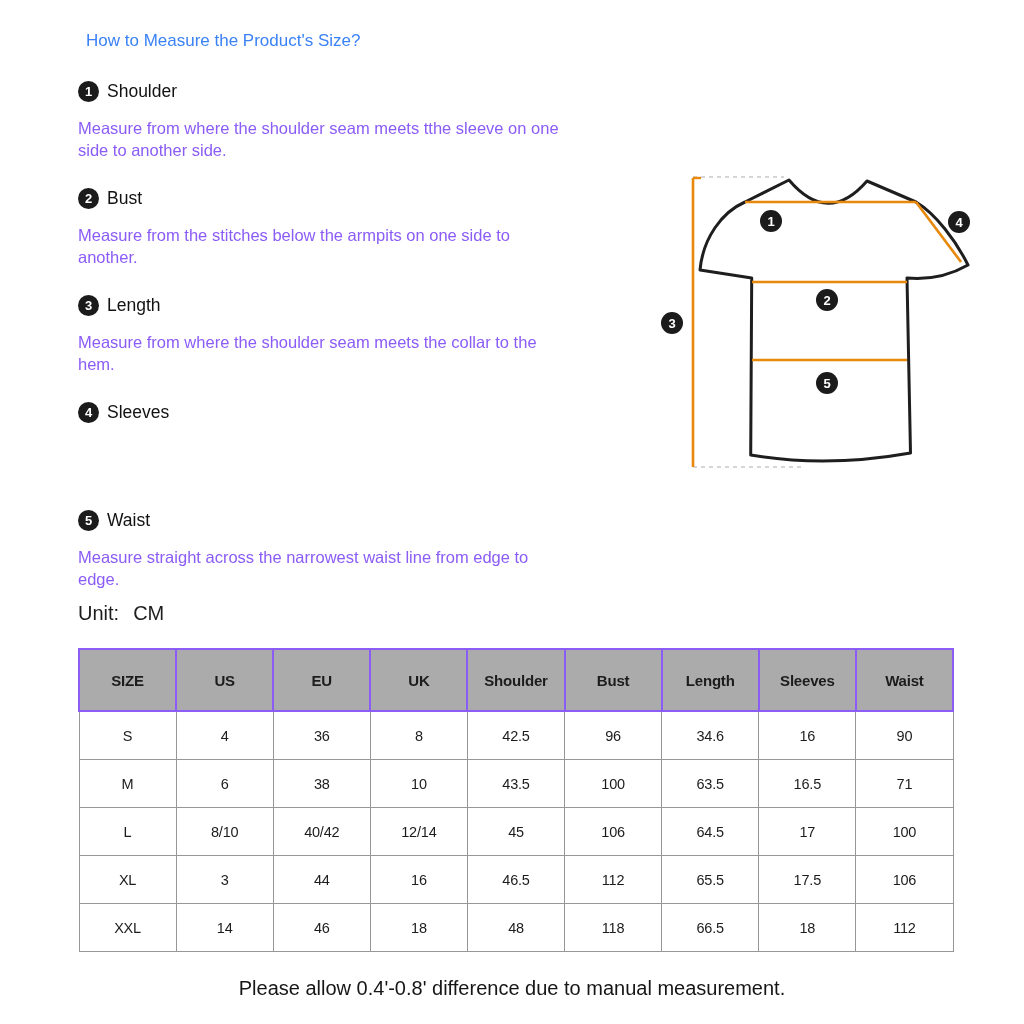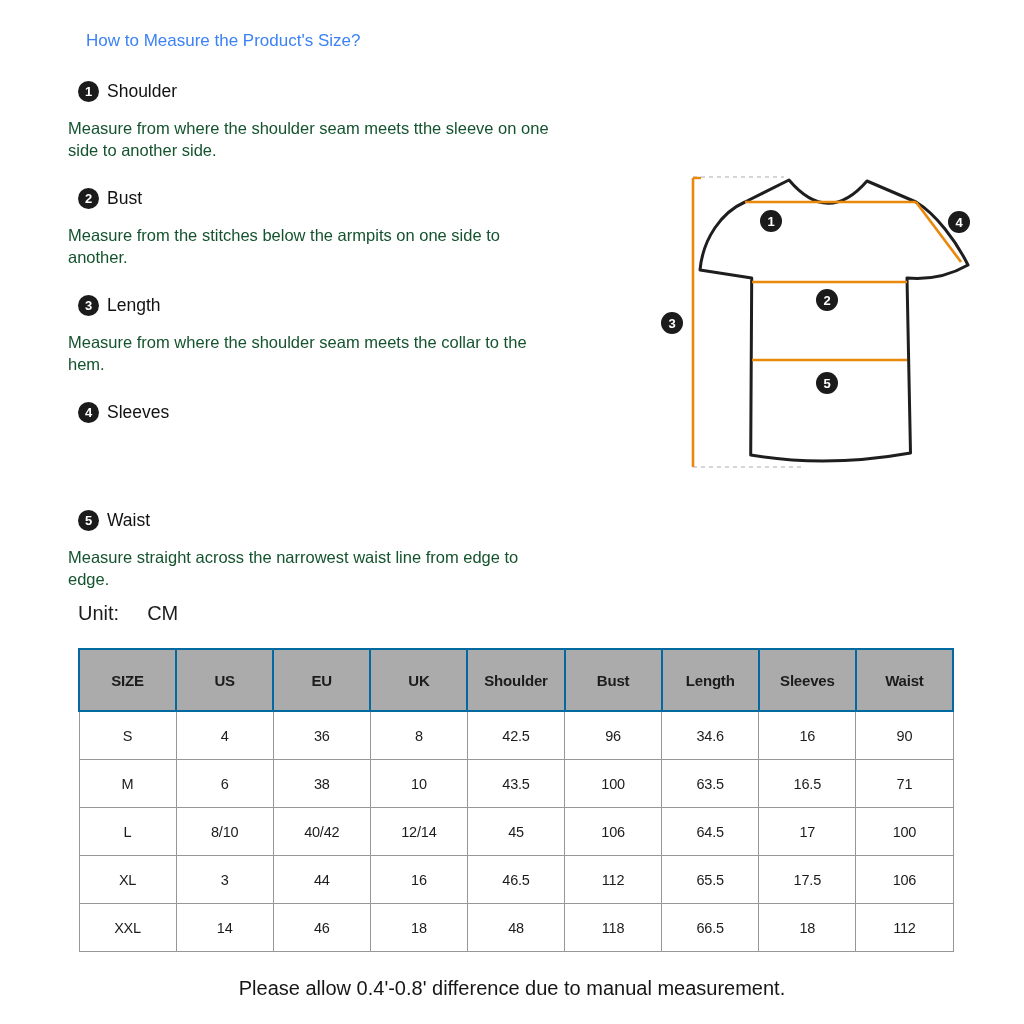--- a/index.html
+++ b/index.html
@@ -13,33 +13,33 @@
   .section-heading{
     position:absolute;left:78px;display:flex;align-items:center;gap:8px;height:22px;
   }
   .badge{
     width:21px;height:21px;border-radius:50%;background:#1b1b1b;color:#fff;
     display:flex;align-items:center;justify-content:center;
     font-size:13px;font-weight:bold;flex:0 0 auto;
   }
   .section-label{font-size:17.5px;font-weight:500;color:#121212;}
   .section-text{
-    position:absolute;left:68px;width:548px;font-size:16.5px;line-height:22px;
-    color:#14532d;white-space:pre-line;
+    position:absolute;left:78px;width:548px;font-size:16.5px;line-height:22px;
+    color:#8b5cf6;white-space:pre-line;
   }
   .unit-line{position:absolute;left:78px;top:602px;font-size:20px;color:#1d1d1d;}
-  .unit-line .unit-value{margin-left:28px;text-align:center;}
+  .unit-line .unit-value{margin-left:14px;text-align:center;}
   .diagram{position:absolute;left:640px;top:160px;}
   table.size-table{
     position:absolute;left:78px;top:648px;width:876px;
     border-collapse:collapse;table-layout:fixed;
     font-stretch:condensed;letter-spacing:-0.2px;
   }
   table.size-table th{
-    background:#ababab;border:2px solid #0369a1;height:58px;
+    background:#ababab;border:2px solid #8b5cf6;height:58px;
     font-size:15px;font-weight:600;color:#1c1c1c;
   }
   table.size-table td{
     background:#ffffff;border:1.5px solid #979797;height:45px;
     font-size:14.5px;color:#1c1c1c;text-align:center;
   }
   .footnote{
     position:absolute;left:0;top:977px;width:1024px;text-align:center;
     font-size:20px;color:#161616;
   }

